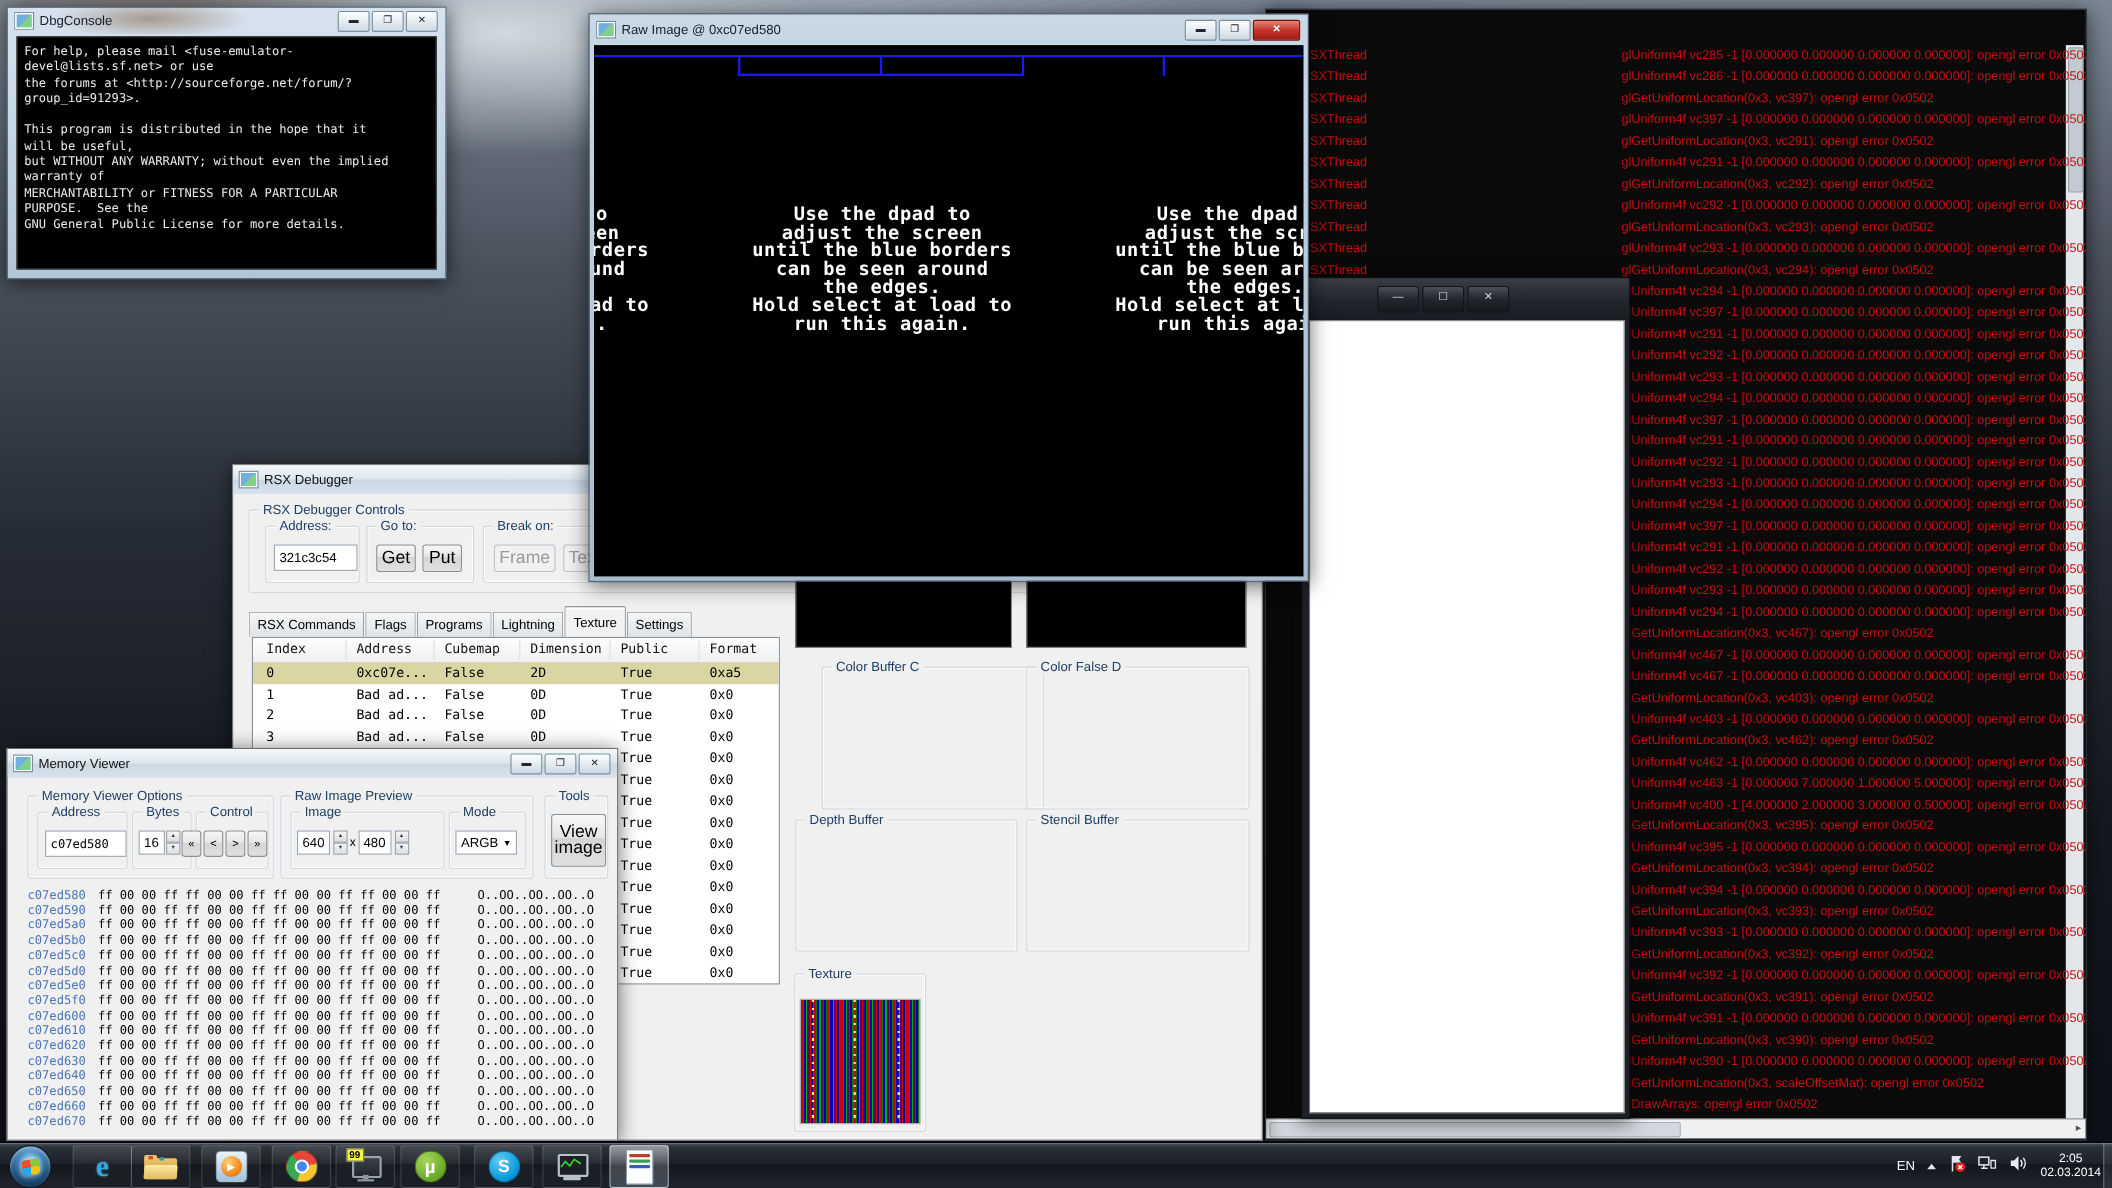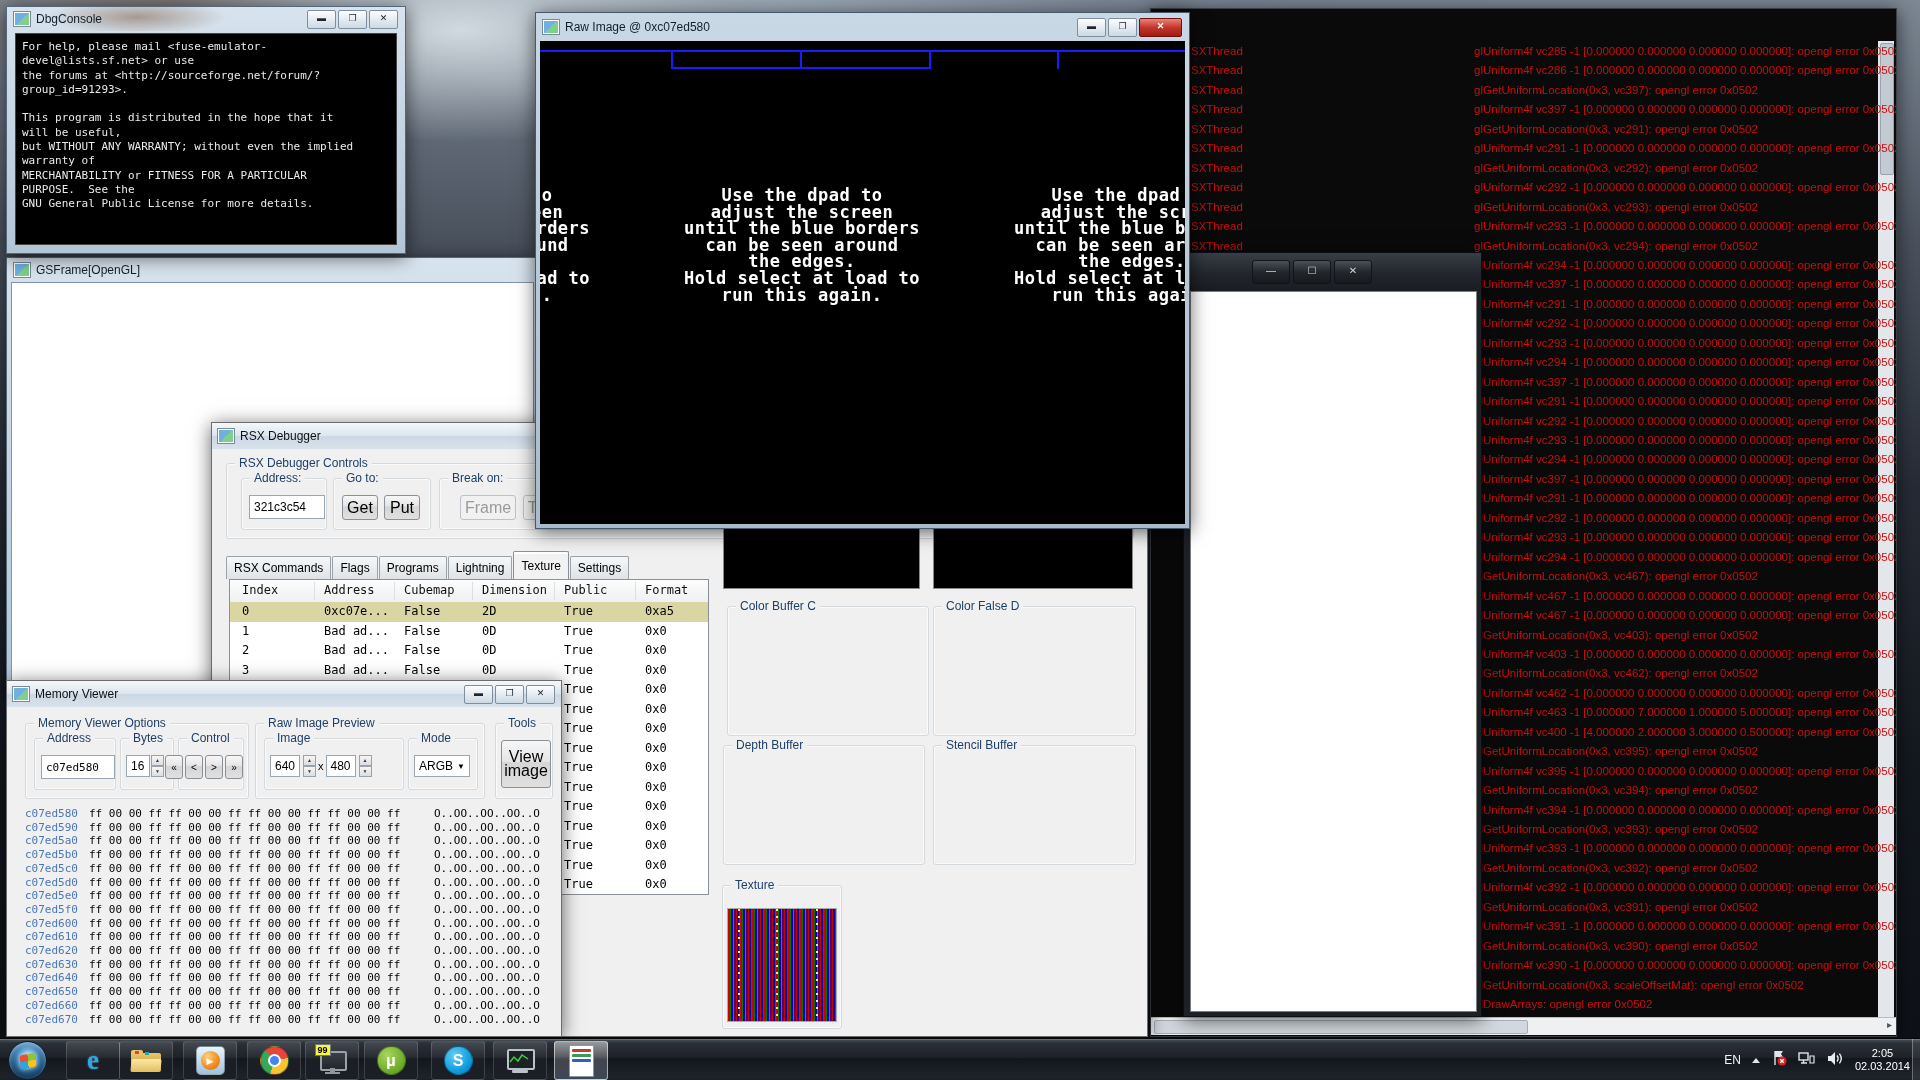--- a/index.html
+++ b/index.html
@@ -106,27 +106,20 @@
   .ic-doc i{height:3px;border-radius:1px}
   .texstripes{position:absolute;overflow:hidden;border:1px solid #a9a9a9;
     background:repeating-linear-gradient(90deg,#cf0000 0 2px,#007800 2px 3px,#0000c0 3px 5px,#00b000 5px 6px,#5a0060 6px 8px,#d00000 8px 9px,#0000a0 9px 11px,#008000 11px 12px)}
   .texdots{position:absolute;top:0;bottom:0;width:2px;background:repeating-linear-gradient(180deg,rgba(255,255,120,.95) 0 2px,rgba(0,0,0,0) 2px 7px)}
 </style>
 </head>
 <body>
 
 <div id="screen">
 
-  <div class="win frame-light" style="left:6px;top:257px;width:529px;height:432px">
-    <div class="tbar" style="height:24px">
-      <span class="wicon"></span>
-      <span>GSFrame[OpenGL]</span>
-    </div>
-    <div class="abs" style="left:4px;top:24px;width:521px;height:403px;background:#fff;border:1px solid #8096a8"></div>
-  </div>
 
   <div class="win" style="left:1150px;top:8px;width:745px;height:1027px;background:#0a0a0a;border:1px solid #3a3f45">
     <div id="log-body" class="abs" style="left:0;top:32px;width:745px;height:976px;overflow:hidden;background:#0a0a0a">
       <div class="abs" style="left:727px;top:0;width:16px;height:976px;background:#e3e6ea">
         <div class="abs" style="left:2px;top:2px;width:12px;height:130px;background:#c3cad2;border:1px solid #9aa4ae;border-radius:2px"></div>
       </div>
     <div class="log-thread" style="top: 4px; left: 40px;">SXThread</div>
         <div class="log-msg" style="top: 4px; left: 323px;">glUniform4f vc285 -1 [0.000000 0.000000 0.000000 0.000000]: opengl error 0x0502</div>
         <div class="log-thread" style="top: 23.45px; left: 40px;">SXThread</div>
         <div class="log-msg" style="top: 23.45px; left: 323px;">glUniform4f vc286 -1 [0.000000 0.000000 0.000000 0.000000]: opengl error 0x0502</div>
@@ -261,21 +254,21 @@
       <div class="groupbox" style="left:106px;top:14px;width:96px;height:50px">
         <span class="gb-label">Go to:</span>
         <div class="abs" style="left:8px;top:16px;display:flex;gap:6px">
           <div class="btn" style="width:34px;height:23px">Get</div>
           <div class="btn" style="width:34px;height:23px">Put</div>
         </div>
       </div>
 
       <div class="groupbox" style="left:212px;top:14px;width:372px;height:50px">
         <span class="gb-label">Break on:</span>
-        <div class="abs" style="left:20px;top:16px;display:flex;gap:7px">
+        <div class="abs" style="left:9px;top:16px;display:flex;gap:7px">
           <div class="btn disabled" style="width:54px;height:23px">Frame</div>
           <div class="btn disabled" style="width:60px;height:23px">Texture</div>
         </div>
       </div>
     </div>
 
     <div id="rsx-tabs">
         <div class="tab">RSX Commands</div>
         <div class="tab">Flags</div>
         <div class="tab">Programs</div>
@@ -418,21 +411,21 @@
             <span class="tbl-cell" style="left: 252px;">0D</span>
             <span class="tbl-cell" style="left: 334px;">True</span>
             <span class="tbl-cell" style="left: 415px;">0x0</span>
           </div>
         </div>
     </div>
 
     <div class="bufpanel" style="left:511px;top:98px;width:195px;height:66px"></div>
     <div class="bufpanel" style="left:721px;top:98px;width:198px;height:66px"></div>
 
-    <div class="groupbox" style="left:515px;top:183px;width:200px;height:128px">
+    <div class="groupbox" style="left:535px;top:183px;width:200px;height:128px">
       <span class="gb-label">Color Buffer C</span>
     </div>
     <div class="groupbox" style="left:721px;top:183px;width:201px;height:128px">
       <span class="gb-label">Color False D</span>
     </div>
     <div class="groupbox" style="left:721px;top:322px;width:201px;height:118px">
       <span class="gb-label">Stencil Buffer</span>
     </div>
     <div class="groupbox" style="left:511px;top:322px;width:200px;height:118px">
       <span class="gb-label">Depth Buffer</span>

